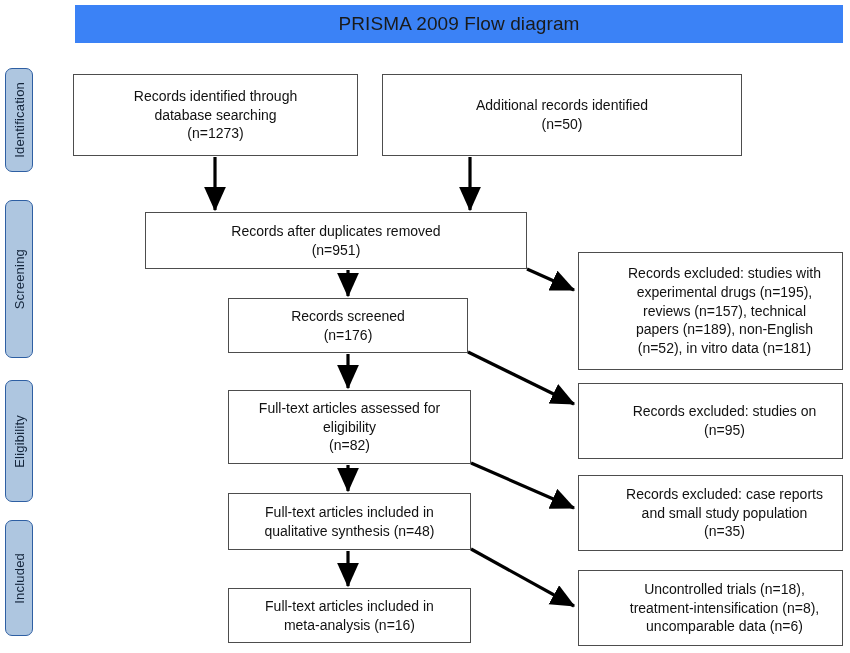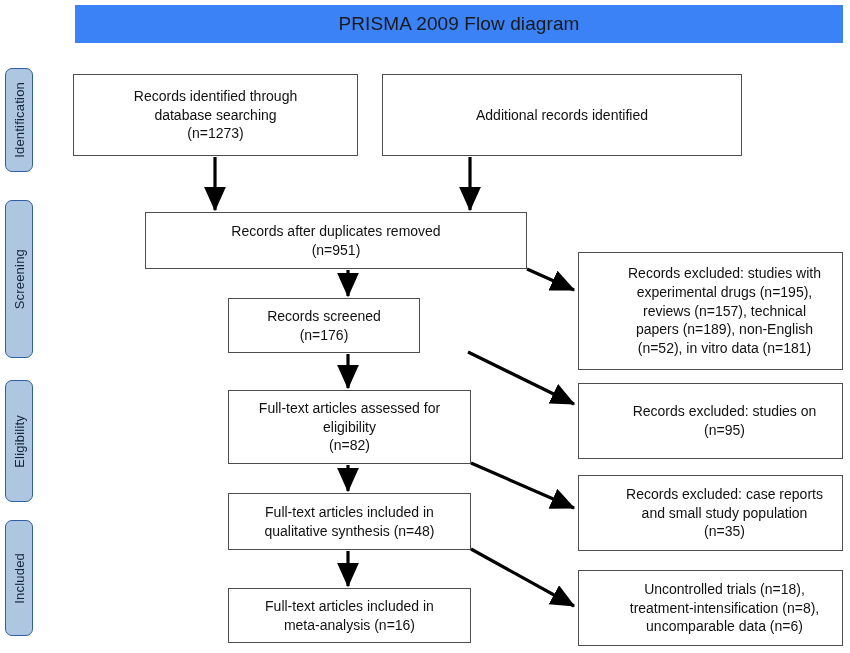--- a/index.html
+++ b/index.html
@@ -91,29 +91,30 @@
       <div class="box" style="left: 73px; top: 74px; width: 285px; height: 82px;">
         <div class="lines">
           <div>Records identified through</div>
           <div>database searching</div>
           <div>(n=1273)</div>
         </div>
       </div>
       <div class="box" style="left: 382px; top: 74px; width: 360px; height: 82px;">
         <div class="lines">
           <div>Additional records identified</div>
+          <div>(n=50)</div>
         </div>
       </div>
       <div class="box" style="left: 145px; top: 212px; width: 382px; height: 57px;">
         <div class="lines">
           <div>Records after duplicates removed</div>
           <div>(n=951)</div>
         </div>
       </div>
-      <div class="box" style="left: 228px; top: 298px; width: 192px; height: 55px;">
+      <div class="box" style="left: 228px; top: 298px; width: 240px; height: 55px;">
         <div class="lines">
           <div>Records screened</div>
           <div>(n=176)</div>
         </div>
       </div>
       <div class="box" style="left: 228px; top: 390px; width: 243px; height: 74px;">
         <div class="lines">
           <div>Full-text articles assessed for</div>
           <div>eligibility</div>
           <div>(n=82)</div>

